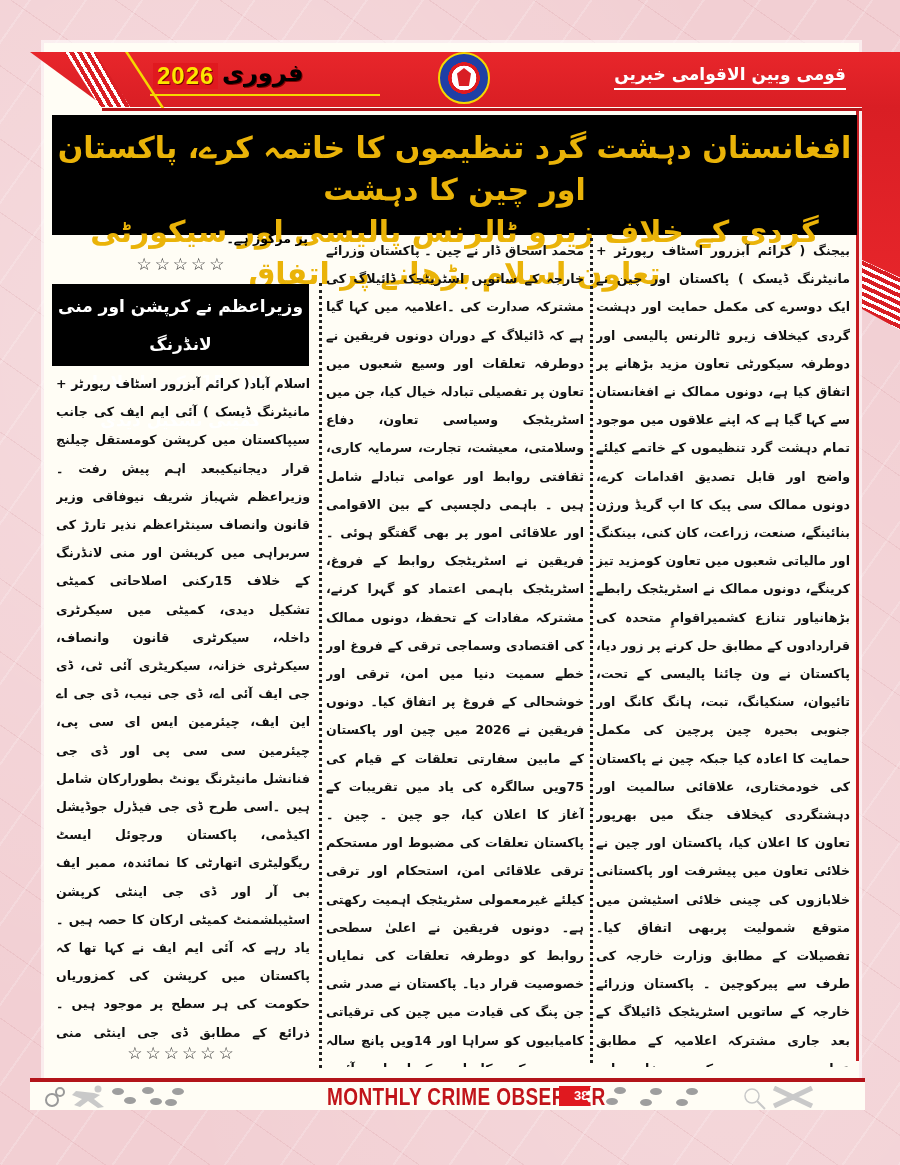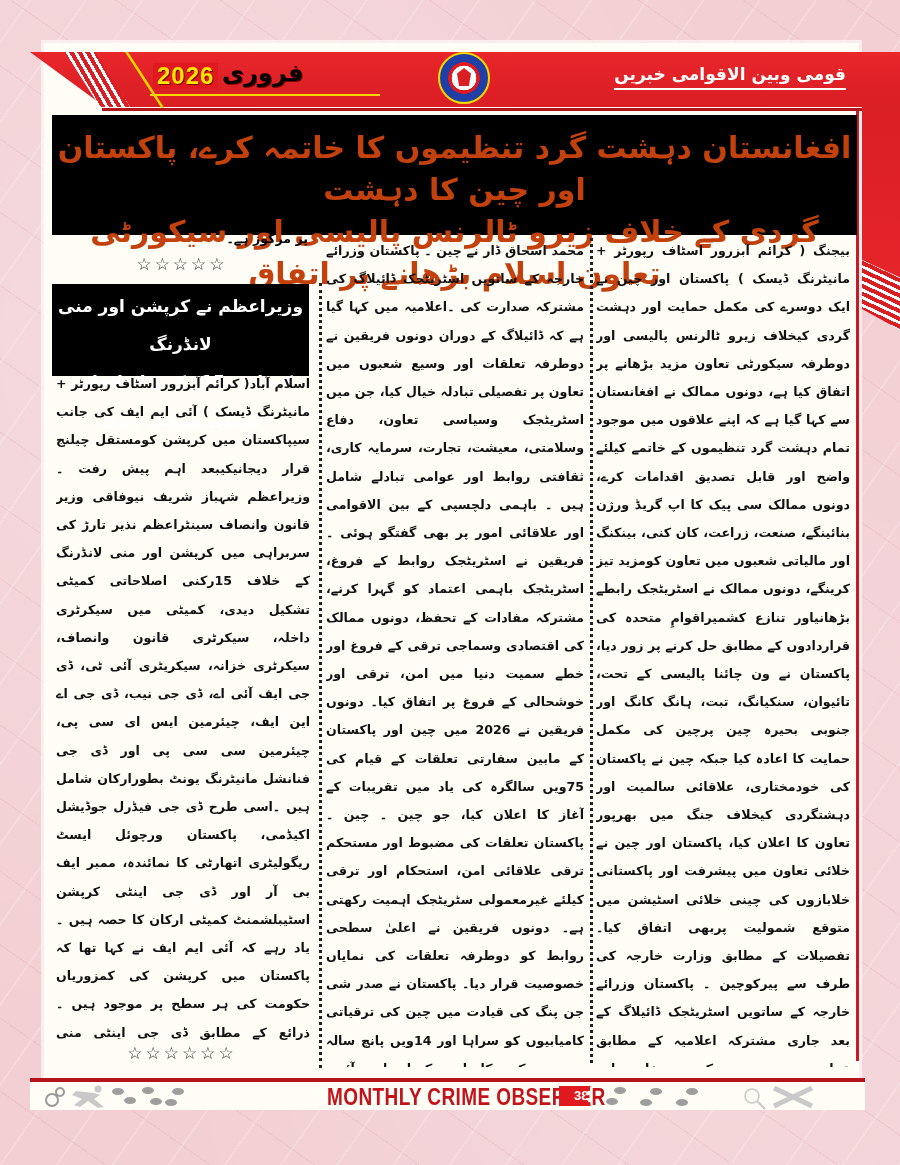--- a/index.html
+++ b/index.html
@@ -74,40 +74,40 @@
     background: repeating-linear-gradient(25deg, #fff 0 3px, #d91e24 3px 7px);
     clip-path: polygon(0 0, 100% 25%, 100% 100%, 0 70%);
   }
   .right-inner-line {
     position: absolute; left: 856px; top: 111px; width: 3px; height: 950px; background: #c71d22;
   }
 
   
   .headline {
     position: absolute; left: 52px; top: 115px; width: 805px; height: 120px;
-    background: #000; color: #c2410c; direction: rtl; text-align: center;
+    background: #000; color: #eab308; direction: rtl; text-align: center;
     font-weight: bold; font-size: 30px; line-height: 42px; padding: 12px 0 0;
   }
   .col-text {
     position: absolute; direction: rtl; text-align: justify; text-align-last: right;
     font-size: 12.6px; line-height: 28.2px; color: #111; font-weight: bold;
     font-family: "DejaVu Sans", sans-serif;
   }
   .col-right { left: 596px; top: 237px; width: 254px; height: 830px; overflow: hidden; }
   .col-mid { left: 326px; top: 237px; width: 258px; height: 830px; overflow: hidden; }
   .col-left-top { position: absolute; direction: rtl; left: 56px; top: 228px; width: 252px; font-size: 12.6px; font-weight: bold; line-height: 22px; text-align: right; }
 
   .divider-dots {
     position: absolute; width: 0; border-left: 3px dotted #222;
   }
   .stars {
     position: absolute; text-align: center; color: #333; font-size: 17px; letter-spacing: 3px;
   }
   .sub-headline {
-    position: absolute; left: 52px; top: 284px; width: 257px; height: 92px;
+    position: absolute; left: 52px; top: 284px; width: 257px; height: 82px;
     background: #000; color: #fff; direction: rtl; text-align: center;
     font-weight: bold; font-size: 17px; line-height: 38px; padding: 3px 4px 0;
   }
 
   
   .footer-line { position: absolute; left: 30px; top: 1078px; width: 835px; height: 4px; background: #b3141a; }
   .footer-band { position: absolute; left: 30px; top: 1082px; width: 835px; height: 28px; background: #fffdf5; }
   .footer-title {
     position: absolute; left: 327px; top: 1084px; color: #c1141a;
     font-family: "Liberation Sans", sans-serif; font-weight: 900; font-size: 19px; letter-spacing: 0.4px;

